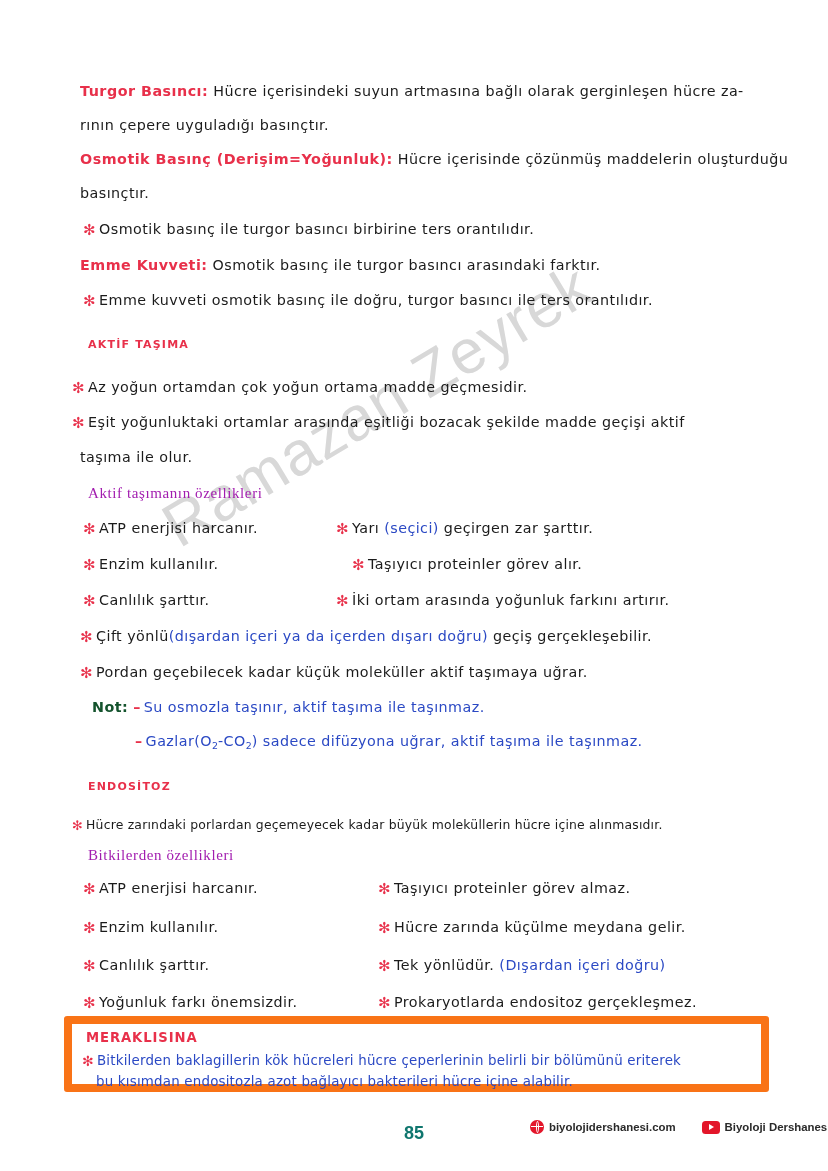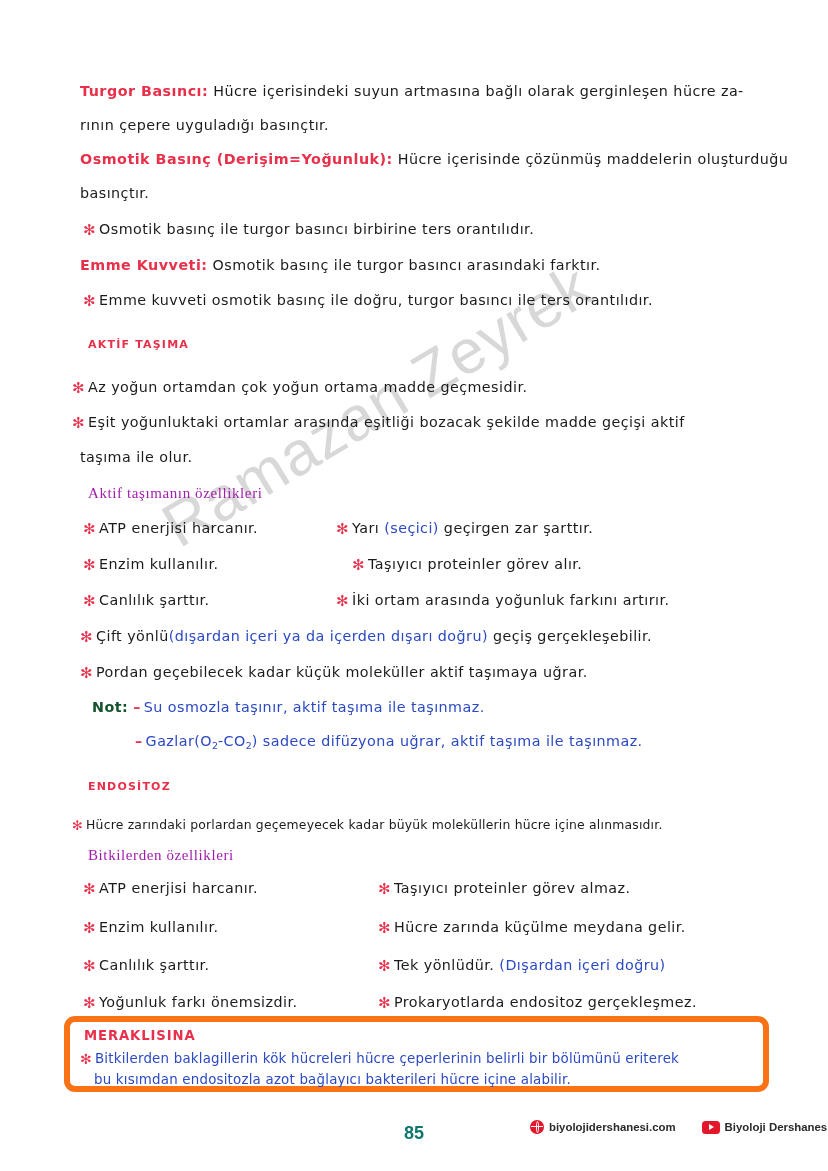--- a/index.html
+++ b/index.html
@@ -104,22 +104,22 @@
 
   sub { font-size: 0.66em; vertical-align: -0.28em; letter-spacing: 0; }
 
   
   .curio-box {
     position: absolute;
     left: 64px;
     top: 1016px;
     width: 705px;
     height: 76px;
-    border: 6px solid #f97316;
-    border-radius: 11px;
+    border: 8px solid #f97316;
+    border-radius: 3px;
     box-sizing: border-box;
     z-index: 3;
   }
   .curio-title {
     position: absolute;
     left: 14px;
     top: 6px;
     font-size: 13.2px;
     font-weight: 700;
     letter-spacing: 0.9px;

